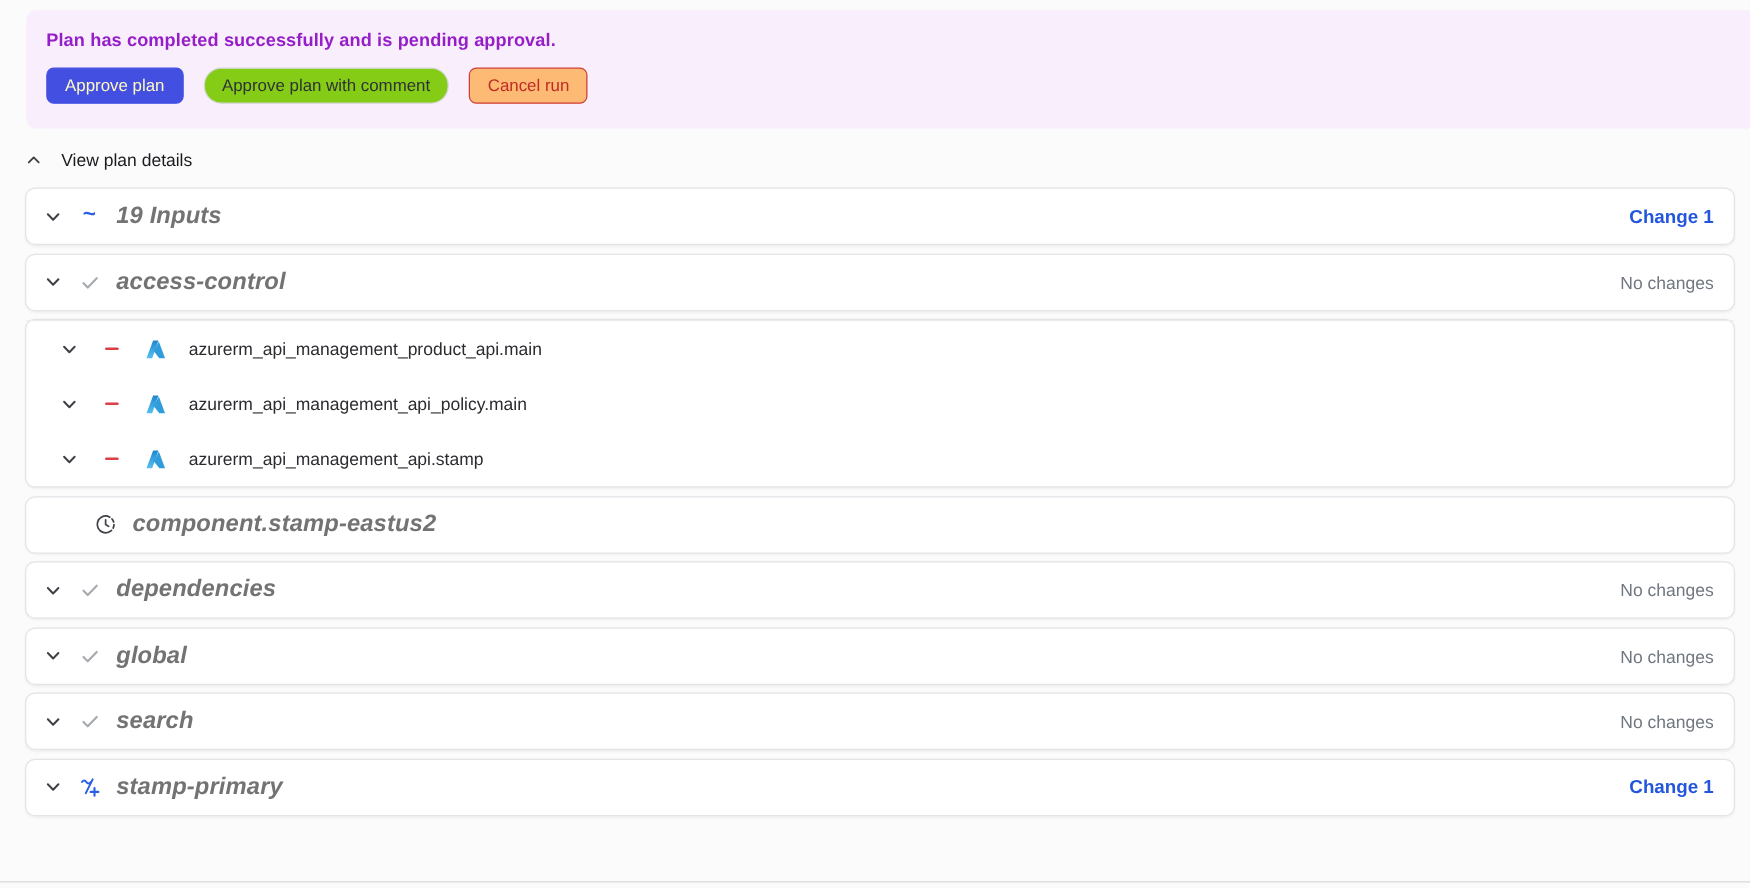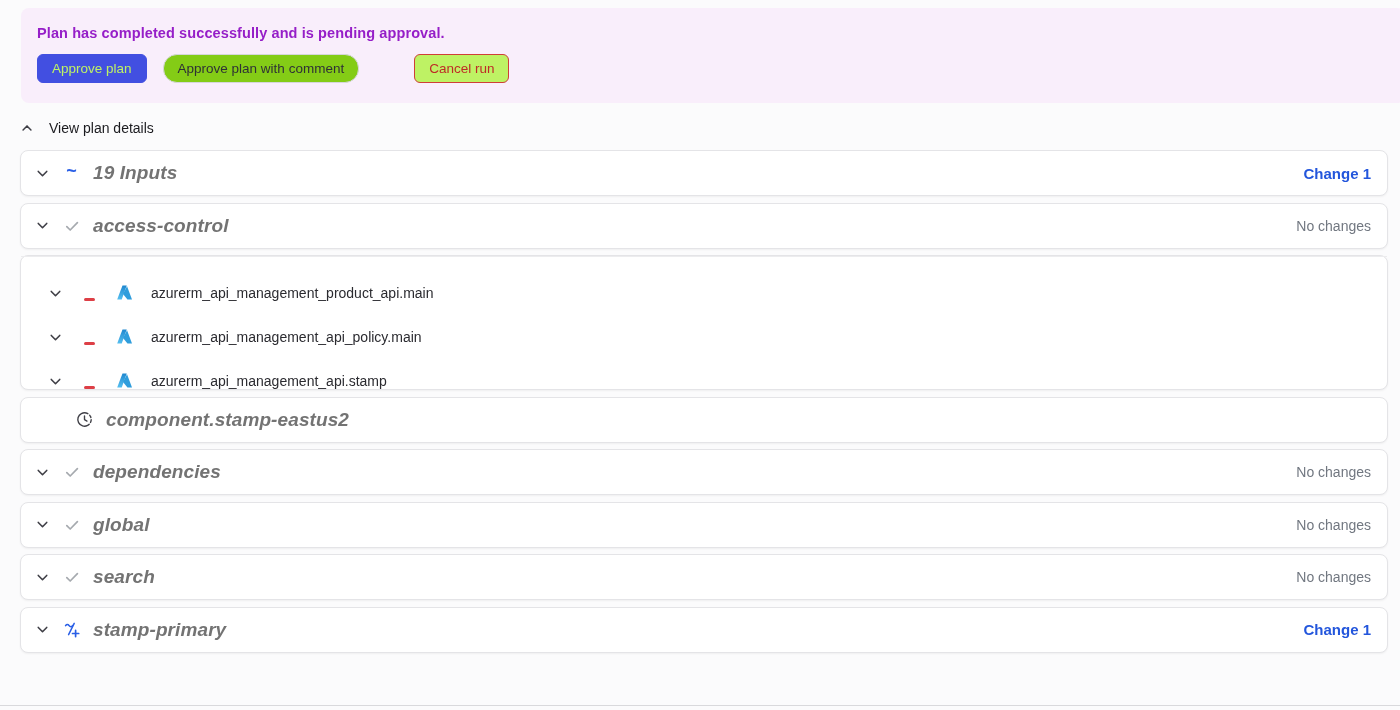--- a/index.html
+++ b/index.html
@@ -23,23 +23,23 @@
     color: var(--banner-text, #961ec8);
     font-size: 14.5px; font-weight: 700; letter-spacing: .1px;
   }
   .banner-buttons { margin-top: 13px; display: flex; gap: 16px; align-items: center; }
   .btn {
     height: 29px; border-radius: 6px; font-size: 13.5px;
     font-family: "Liberation Sans", sans-serif;
     padding: 0 14px; border: 1px solid transparent; cursor: pointer;
     display: inline-flex; align-items: center; line-height: 1;
   }
-  .btn-primary { background: var(--primary-button, #424fe1); color: #bef264; border-color: var(--primary-button, #424fe1); }
+  .btn-primary { background: var(--primary-button, #424fe1); color: #fef9c3; border-color: var(--primary-button, #424fe1); }
   .btn-secondary { background: #84cc16; color: #2f3136; border-color: #d6d6db; border-radius: 14px; }
-  .btn-danger { background: #bef264; color: var(--danger-text, #bf2b26); border-color: var(--danger-border, #cf3e38); margin-left: 39px; }
+  .btn-danger { background: #fdba74; color: var(--danger-text, #bf2b26); border-color: var(--danger-border, #cf3e38); }
 
   
   .details-toggle {
     position: absolute; top: 120px; left: 20px;
     display: flex; align-items: center; gap: 14px;
     font-size: 14px; color: #1b1b1f; cursor: pointer;
   }
 
   
   .cards {
@@ -49,21 +49,21 @@
   .card {
     background: #fff; border: 1px solid #e4e4e7; border-radius: 8px;
     box-shadow: 0 1px 2px rgba(0,0,0,.05);
   }
   .row {
     height: 44px; display: flex; align-items: center;
     padding: 0 16px 0 14px; gap: 13px; cursor: pointer;
   }
   .row-label { font-size: 19px; font-weight: 700; color: #737373; letter-spacing: .1px; font-style: italic; }
   .child-row {
-    height: 44px; display: flex; align-items: flex-end;
+    height: 44px; display: flex; align-items: center;
     padding: 0 16px 0 27px; gap: 18px; cursor: pointer;
   }
   .child-label { font-size: 14px; font-weight: 400; color: #2b2b30; }
   .divider { border-top: 1px solid #ececee; }
 
   .status { margin-left: auto; font-size: 15px; white-space: nowrap; }
   .status-change { color: var(--change-link, #2356dc); font-weight: 700; }
   .status-none   { color: var(--muted, #717780); font-weight: 400; font-size: 14px; }
   .status-remove { color: var(--remove-text, #b91d23); font-weight: 700; }
 

